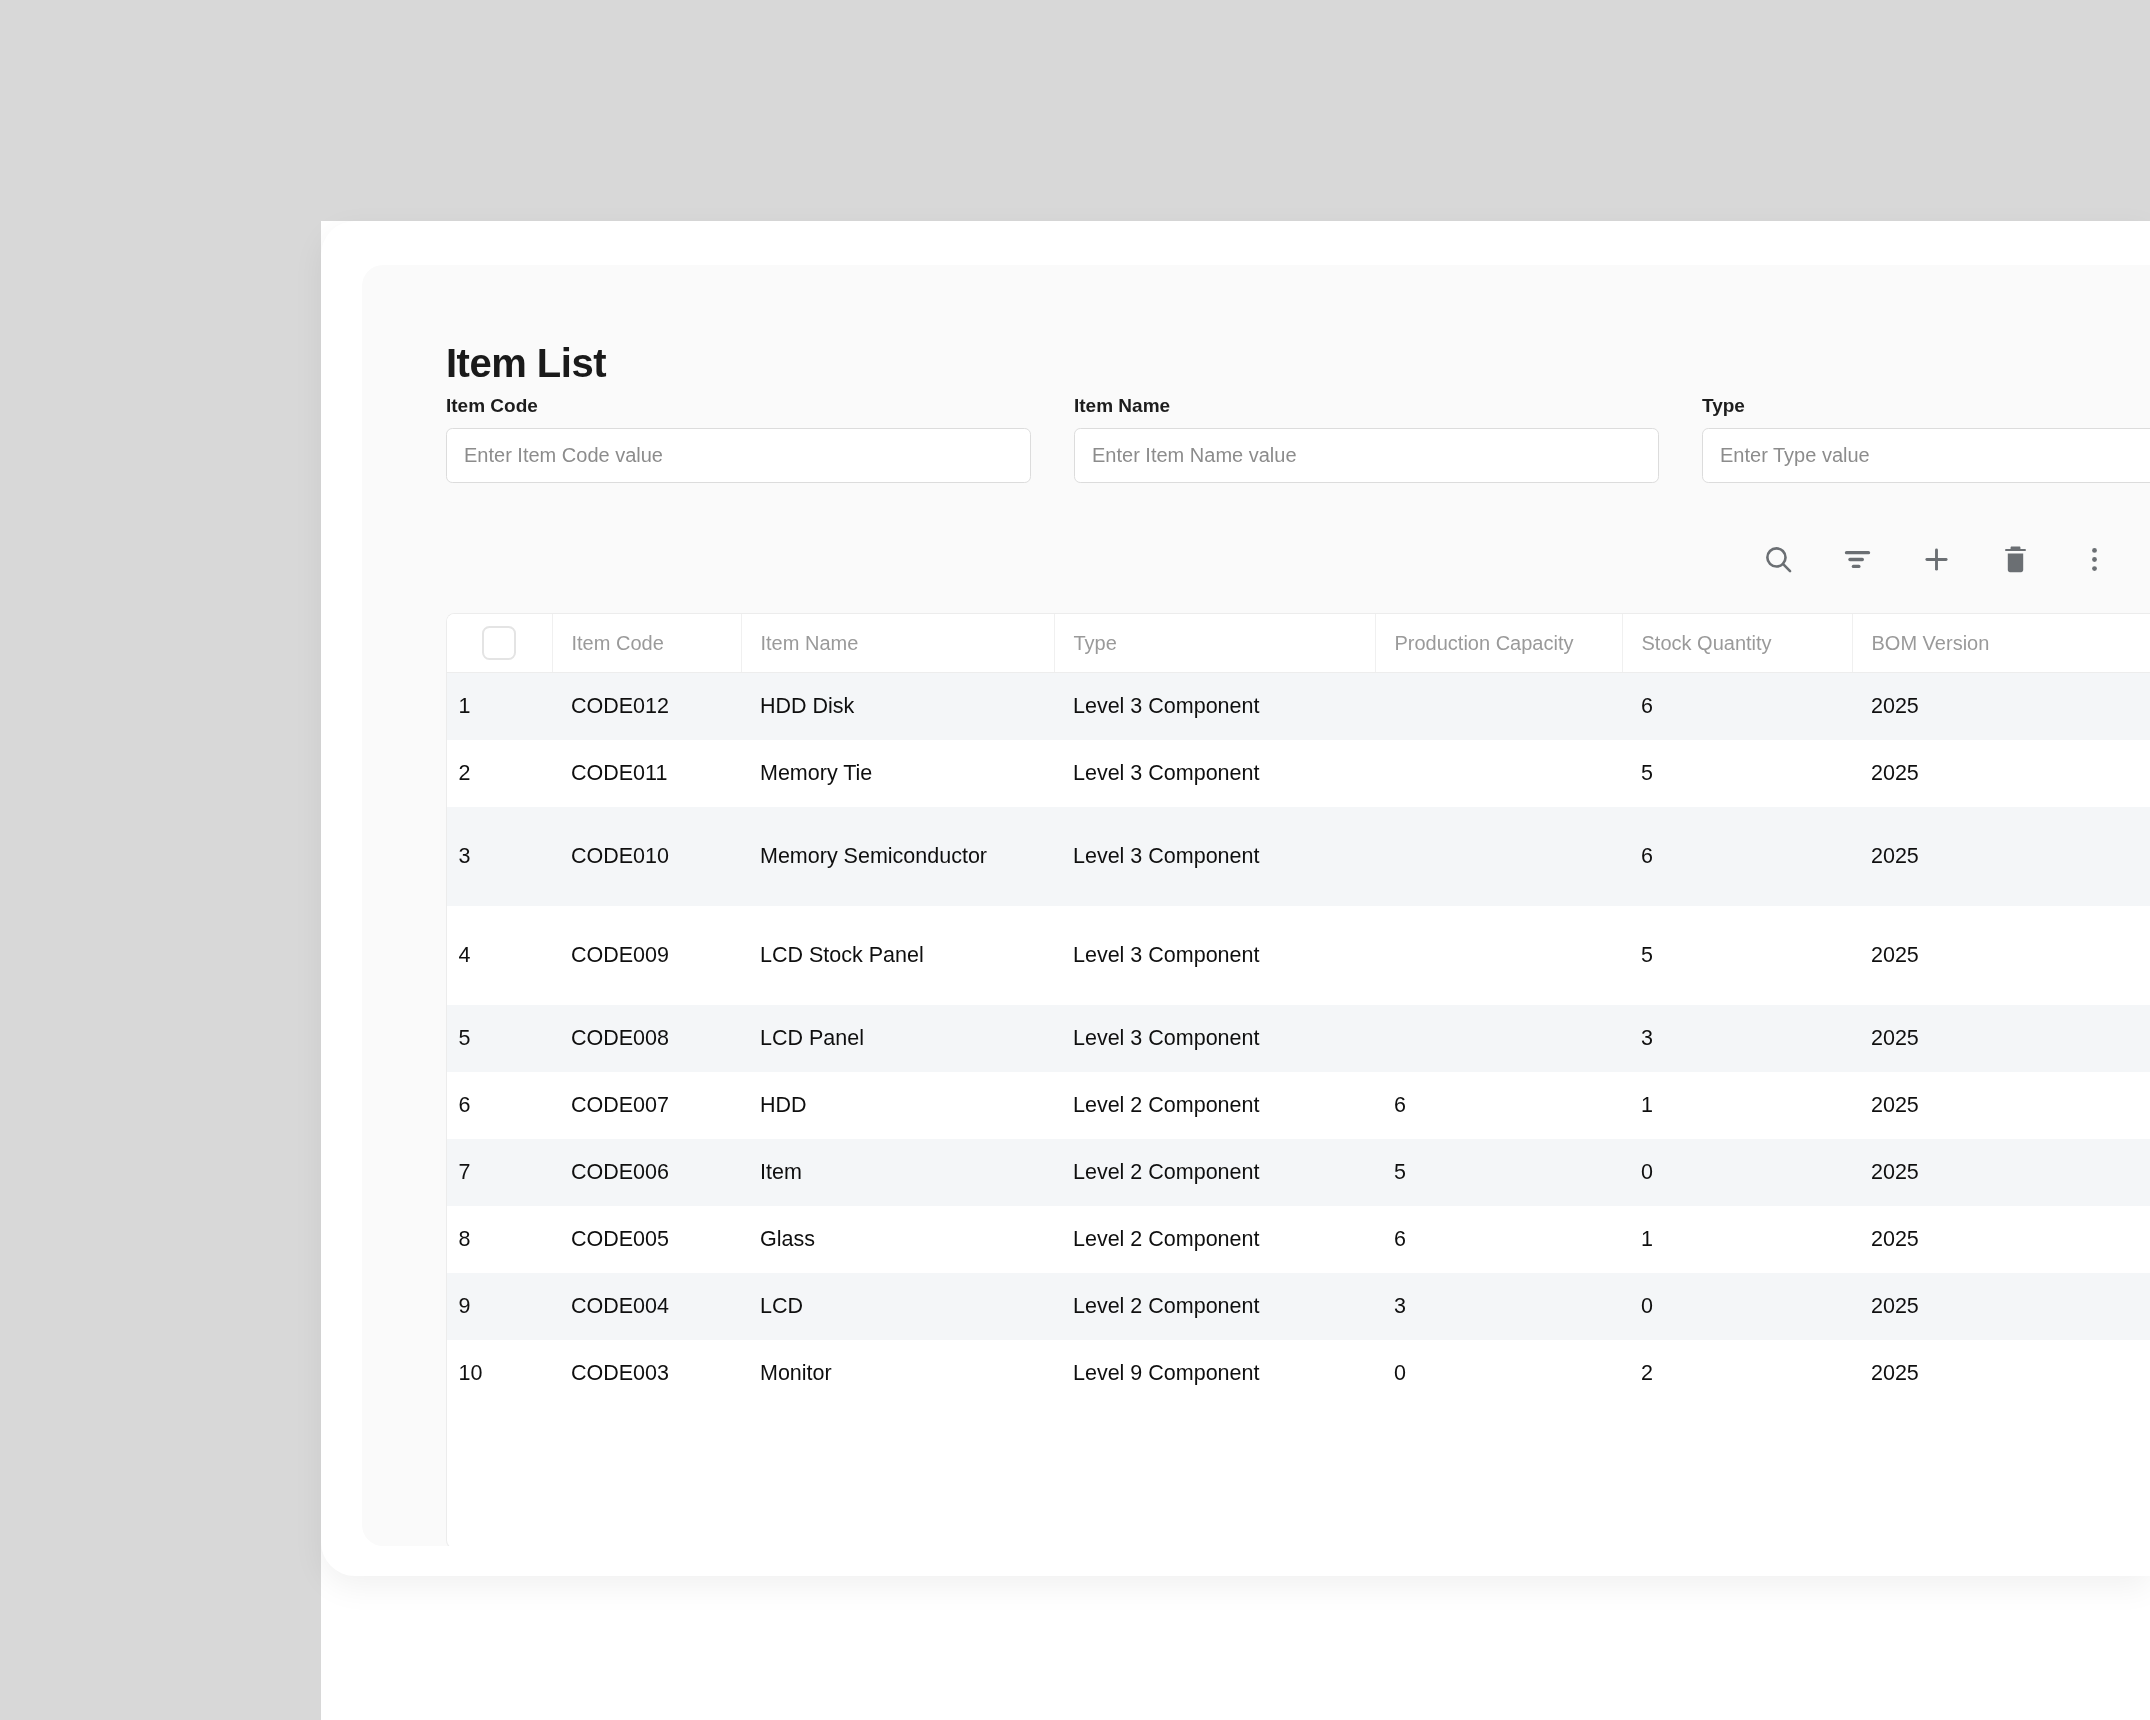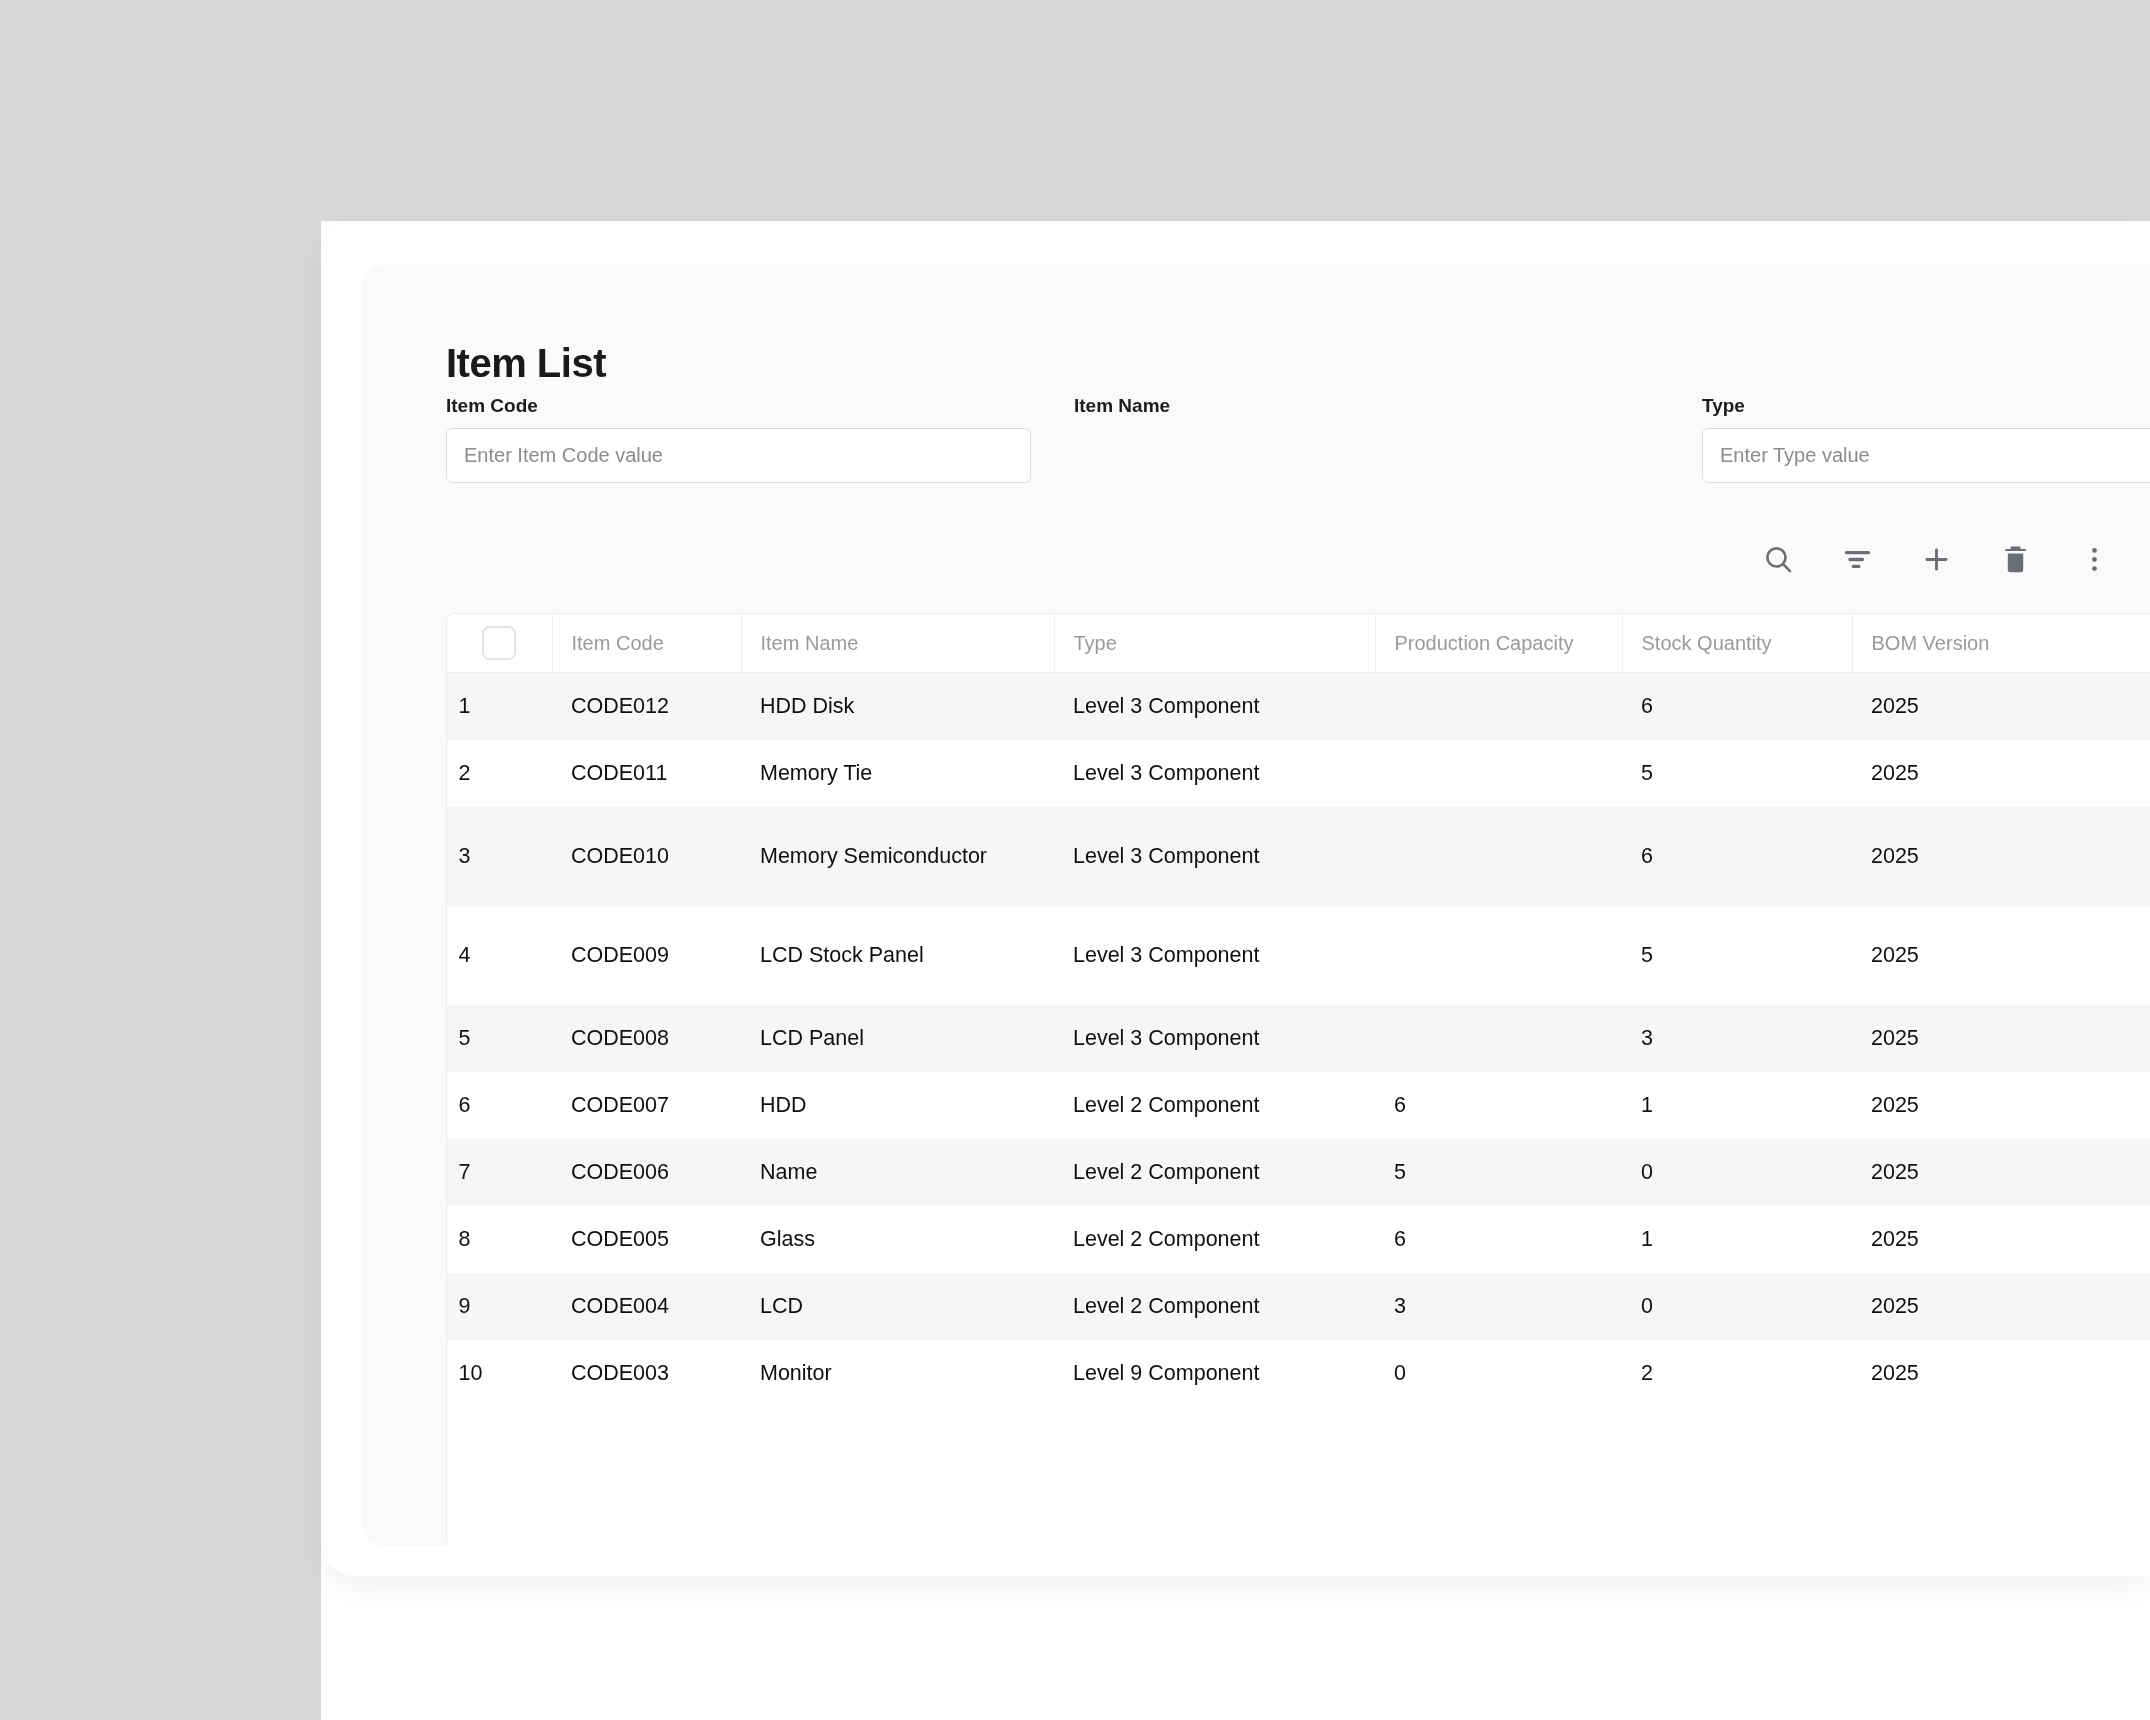--- a/index.html
+++ b/index.html
@@ -240,20 +240,21 @@
 
       <div class="filters">
 
         <div class="filter-field">
           <div class="filter-label">Item Code</div>
           <input class="filter-input" type="text" placeholder="Enter Item Code value" style="">
         </div>
 
         <div class="filter-field">
           <div class="filter-label">Item Name</div>
+          <input class="filter-input" type="text" placeholder="Enter Item Name value" style="">
         </div>
 
         <div class="filter-field">
           <div class="filter-label">Type</div>
           <input class="filter-input" type="text" placeholder="Enter Type value" style="">
         </div>
 
       </div>
 
       <div class="toolbar">
@@ -382,21 +383,21 @@
                 <td>CODE007</td>
                 <td>HDD</td>
                 <td>Level 2 Component</td>
                 <td>6</td>
                 <td>1</td>
                 <td>2025</td>
               </tr>
               <tr class="stripe">
                 <td class="cell-idx">7</td>
                 <td>CODE006</td>
-                <td>Name</td>
+                <td>Item</td>
                 <td>Level 2 Component</td>
                 <td>5</td>
                 <td>0</td>
                 <td>2025</td>
               </tr>
               <tr class="plain">
                 <td class="cell-idx">8</td>
                 <td>CODE005</td>
                 <td>Glass</td>
                 <td>Level 2 Component</td>

